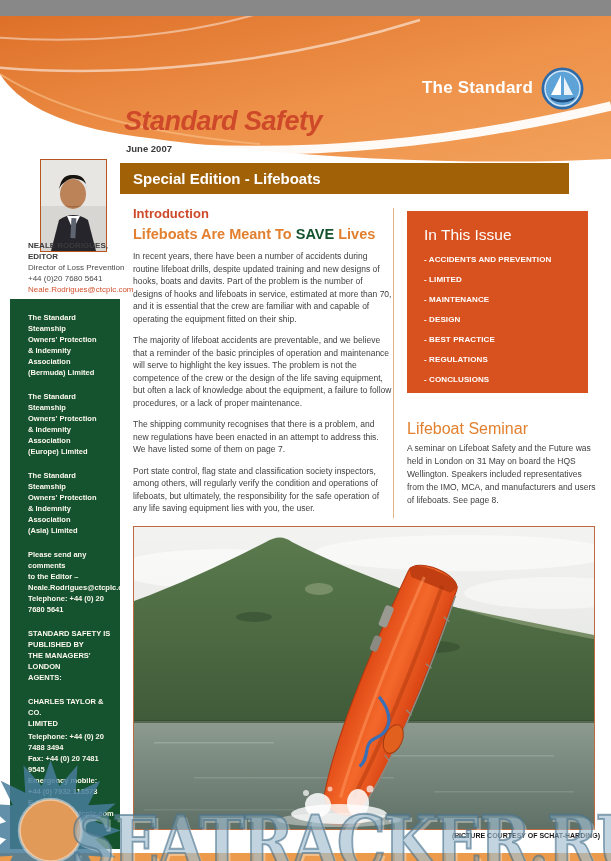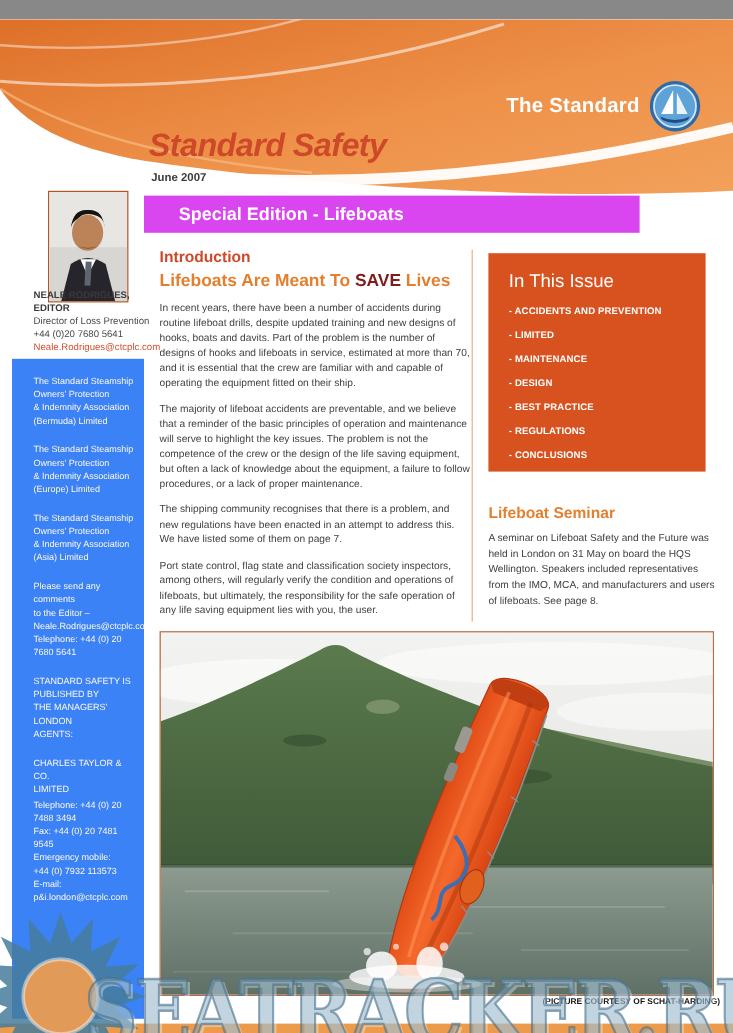--- a/index.html
+++ b/index.html
@@ -6,48 +6,48 @@
   #page{position:relative;width:611px;height:861px;background:#fff;overflow:hidden;
         font-family:"Liberation Sans",sans-serif;margin:16px auto;}
   .abs{position:absolute;}
 
   
   #header-art{left:0;top:0;width:611px;height:152px;}
   #brand{top:62px;right:78px;color:#fff;font-size:17px;font-weight:bold;letter-spacing:.2px;}
   #logo{left:541px;top:51px;width:43px;height:43px;}
   #doc-title{left:124px;top:90px;font-size:27px;font-weight:bold;color:#CE4929;letter-spacing:-.5px;font-style:italic;}
   #doc-date{left:126px;top:127px;font-size:9.5px;font-weight:bold;color:#3A3A3C;}
-  #edition-banner{left:120px;top:147px;width:413px;height:31px;background:#d946ef;color:#fff;
-    font-size:15px;font-weight:bold;line-height:31px;padding-left:29px;box-sizing:border-box;}
+  #edition-banner{left:120px;top:147px;width:449px;height:31px;background:#a16207;color:#fff;
+    font-size:15px;font-weight:bold;line-height:31px;padding-left:13px;box-sizing:border-box;}
 
   
   #editor-photo{left:40px;top:143px;width:65px;height:91px;border:1px solid #B6551E;background:#E9E9E7;}
   #editor-block{left:28px;top:224px;width:100px;font-size:8px;line-height:11px;color:#4A4A4C;}
   .ed-name{font-weight:bold;color:#3A3A3C;}
   .ed-mail{color:#D2512C;}
 
-  #sidebar{left:10px;top:283px;width:110px;height:550px;background:#3b82f6;box-sizing:border-box;
-    padding:13px 8px 0 18px;color:#FDF8EF;font-weight:normal;overflow:hidden;}
+  #sidebar{left:10px;top:283px;width:110px;height:550px;background:#14532d;box-sizing:border-box;
+    padding:13px 8px 0 18px;color:#FDF8EF;font-weight:bold;overflow:hidden;}
   .sb-block{font-size:7.5px;line-height:11px;white-space:pre-line;margin-bottom:13px;}
 
   
   #intro-title{left:133px;top:190px;font-size:13px;font-weight:bold;color:#CE4929;}
   #headline{left:133px;top:210px;width:266px;font-size:14.5px;font-weight:bold;color:#E2802F;}
-  #headline .em{color:#7f1d1d;}
+  #headline .em{color:#14532d;}
   #paragraphs{left:133px;top:234px;width:259px;}
   #paragraphs p{margin:0 0 9px 0;font-size:8.5px;line-height:12.5px;color:#414043;}
 
   #col-divider{left:393px;top:192px;width:1px;height:310px;background:#E3B388;}
 
   
   #issue-box{left:407px;top:195px;width:181px;height:182px;background:#D8521F;box-sizing:border-box;
     padding:15px 8px 0 17px;color:#fff;}
   #issue-title{font-size:15.5px;font-weight:normal;margin-bottom:11px;}
   .issue-item{font-size:8px;font-weight:bold;margin-bottom:11px;letter-spacing:.1px;}
-  #seminar-title{left:407px;top:404px;font-size:13px;font-weight:bold;color:#E2802F;}
+  #seminar-title{left:407px;top:404px;font-size:16px;font-weight:normal;color:#E2802F;}
   #seminar-text{left:407px;top:426px;width:192px;font-size:8.5px;line-height:13px;color:#414043;}
 
   
   #figure{left:133px;top:510px;width:460px;height:302px;border:1px solid #BD6A3E;background:#DDE0DD;}
   #figure svg{display:block;}
   #fig-caption{left:133px;top:816px;width:467px;text-align:right;font-size:7px;font-weight:bold;color:#151515;}
 
   
   #footer{left:0;top:837px;width:611px;height:27px;background:#EB9B4B;}
   #footer-slogan{left:36px;top:0;line-height:27px;font-size:13.5px;font-weight:bold;color:#fff;position:absolute;}

